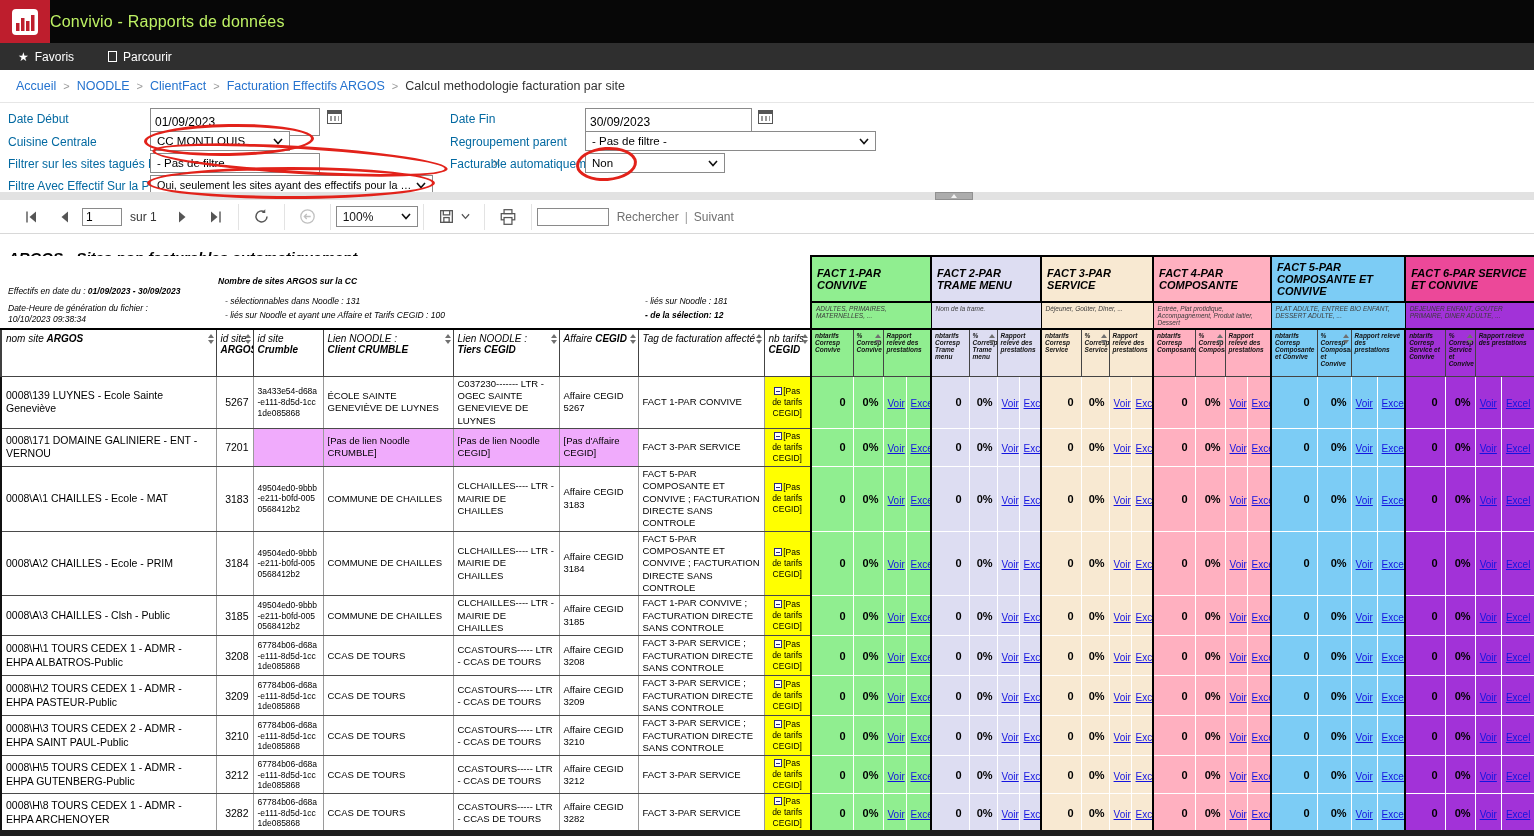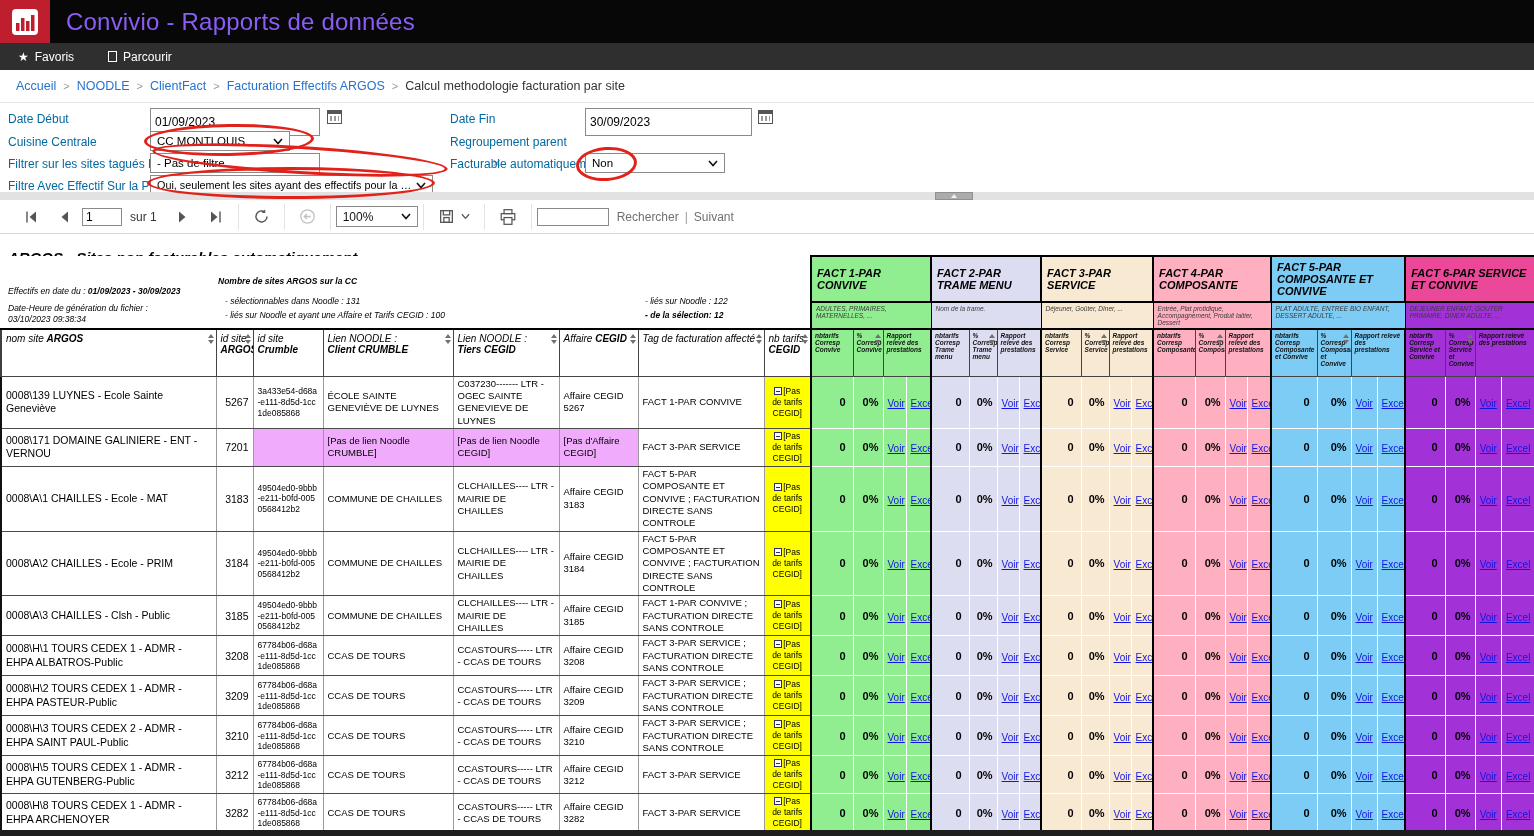--- a/index.html
+++ b/index.html
@@ -3,21 +3,21 @@
 <meta charset="utf-8">
 <style>
   * { margin:0; padding:0; box-sizing:border-box; }
   html,body { width:1534px; height:836px; overflow:hidden; background:#fff;
               font-family:"Liberation Sans", sans-serif; position:relative; }
 
   
   .titlebar { position:absolute; top:0; left:0; width:100%; height:43px; background:#070707;
               display:flex; align-items:center; }
   .logo { width:50px; height:43px; background:#BE1E2D; display:flex; align-items:center; justify-content:center; }
-  .app-title { color:#8b5cf6; font-size:24px; font-weight:300; margin-left:16px; letter-spacing:.2px; }
+  .app-title { color:#bef264; font-size:16px; font-weight:300; letter-spacing:.2px; }
 
   
   .menubar { position:absolute; top:43px; left:0; width:100%; height:27px; background:#2F2F2F;
              display:flex; align-items:center; color:#fff; font-size:12px; padding-left:18px; gap:34px; }
   .menu-item { display:flex; align-items:center; gap:6px; cursor:default; }
   .star { font-size:12px; line-height:1; }
   .box-icon { width:9px; height:11px; border:1px solid #fff; display:inline-block; }
 
   
   .breadcrumb { position:absolute; top:70px; left:0; width:100%; height:33px; background:#fff;
@@ -170,20 +170,26 @@
 
   <div class="f-label" style="left:8px; top:32px;">Cuisine Centrale</div>
   <div class="f-select" style="left:150px; top:28px; width:140px;">
     <span>CC MONTLOUIS</span>
     <svg width="10" height="7" viewBox="0 0 10 7">
         <polyline points="1,1 5,5.5 9,1" fill="none" stroke="#111" stroke-width="1.6"></polyline>
       </svg>
   </div>
 
   <div class="f-label" style="left:450px; top:32px;">Regroupement parent</div>
+  <div class="f-select" style="left:585px; top:28px; width:291px;">
+    <span>- Pas de filtre -</span>
+    <svg width="10" height="7" viewBox="0 0 10 7">
+        <polyline points="1,1 5,5.5 9,1" fill="none" stroke="#111" stroke-width="1.6"></polyline>
+      </svg>
+  </div>
 
   <div class="f-label" style="left:8px; top:54px;">Filtrer sur les sites tagués FACT ?</div>
   <div class="f-select" style="left:150px; top:50px; width:170px;">
     <span>- Pas de filtre</span>
   </div>
   <span class="clear-x" style="left:492px; top:54px;">✕</span>
 
   <div class="f-label" style="left:450px; top:54px;">Facturable automatiquement ?</div>
   <div class="f-select" style="left:585px; top:50px; width:140px;">
     <span>Non</span>
@@ -781,26 +787,26 @@
           <td class="cg c-link" style="background: rgb(162, 50, 216);"></td>
           <td class="cg c-link" style="background: rgb(162, 50, 216);"></td>
         </tr>
       </tbody>
     </table>
 
   <div class="meta" style="left:8px; top:52px; max-width:200px;">
     <span>Effectifs en date du : </span><b>01/09/2023 - 30/09/2023</b>
   </div>
   <div class="meta" style="left:8px; top:69px; max-width:200px;">
-    <span>Date-Heure de génération du fichier :</span><br><span>03/10/2023 09:38:34</span>
+    <span>Date-Heure de génération du fichier :</span><br><span>10/10/2023 09:38:34</span>
   </div>
   <div class="meta" style="left:218px; top:42px; font-weight:bold;">Nombre de sites ARGOS sur la CC</div>
   <div class="meta" style="left:225px; top:62px;">- sélectionnables dans Noodle : 131</div>
   <div class="meta" style="left:225px; top:76px;">- liés sur Noodle et ayant une Affaire et Tarifs CEGID : 100</div>
-  <div class="meta" style="left:645px; top:62px;">- liés sur Noodle : 122</div>
+  <div class="meta" style="left:645px; top:62px;">- liés sur Noodle : 181</div>
   <div class="meta" style="left:645px; top:76px; font-weight:bold;">- de la sélection: 12</div>
 </div>
 
 <div class="annot" style="left:144px; top:124px; width:170px; height:32px; transform:rotate(-1deg);"></div>
 <div class="annot" style="left:152px; top:146px; width:296px; height:28px; transform:rotate(3.5deg);"></div>
 <div class="annot" style="left:147px; top:167px; width:288px; height:32px;"></div>
 <div class="annot" style="left:576px; top:147px; width:61px; height:34px; transform:rotate(-4deg);"></div>
 
 <div class="bottom-bar"></div>
 

